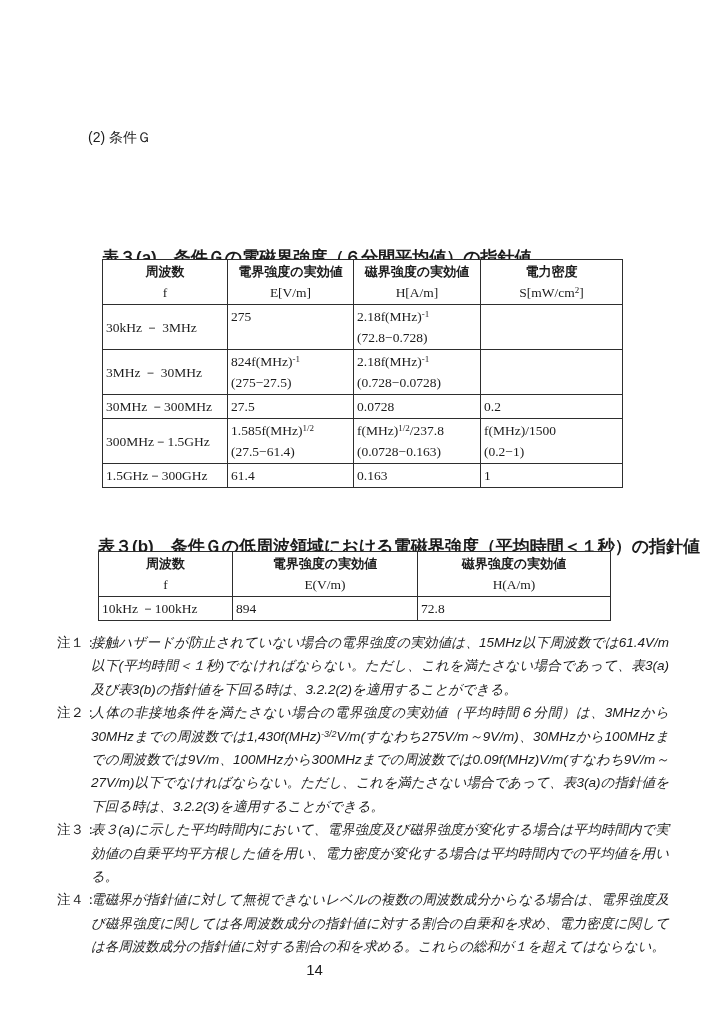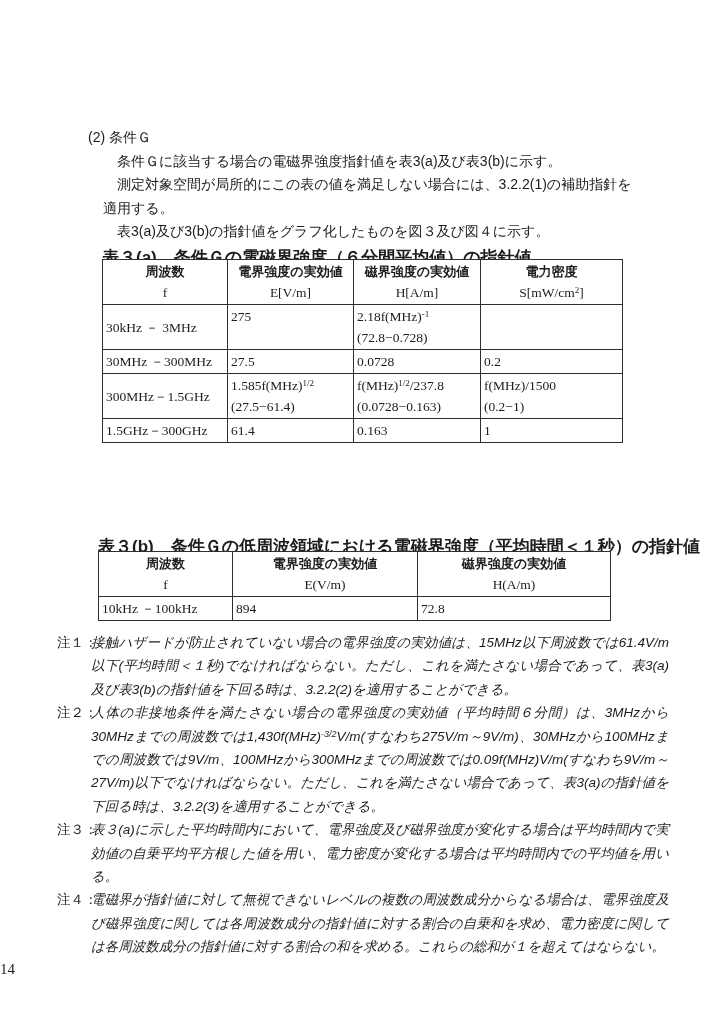--- a/index.html
+++ b/index.html
@@ -34,36 +34,30 @@
   .h1{font-family:"Liberation Sans",sans-serif;font-weight:bold;font-size:13px;line-height:21px;}
   .h2{font-family:"Liberation Serif",serif;font-size:13.5px;line-height:21px;}
   .cline{font-family:"Liberation Serif",serif;font-size:13.5px;line-height:21px;min-height:21px;white-space:nowrap;}
   sup{font-size:9px;line-height:0;vertical-align:4px;}
   
   .notes{position:absolute;left:57px;top:631px;width:612px;font-size:13.5px;line-height:23.4px;}
   .note{display:flex;}
   .note-label{flex:none;width:34px;white-space:nowrap;}
   .note-body{flex:1;text-align:justify;font-style:italic;}
   
-  .pagenum{position:absolute;left:0;top:961px;width:629px;
-    font-family:Liberation Serif, serif;font-size:15px;}
+  .pagenum{position:absolute;left:0;top:961px;width:629px;text-align:center;
+    font-family:Liberation Sans, sans-serif;font-size:15px;}
 </style>
 </head>
 <body>
 
 <div class="page">
 
   <section class="intro">
     <div class="intro-heading">(2) 条件Ｇ</div>
-    <div id="intro-lines">
-        <div class="intro-line deep">条件Ｇに該当する場合の電磁界強度指針値を表3(a)及び表3(b)に示す。</div>
-        <div class="intro-line deep">測定対象空間が局所的にこの表の値を満足しない場合には、3.2.2(1)の補助指針を</div>
-        <div class="intro-line shallow">適用する。</div>
-        <div class="intro-line deep">表3(a)及び3(b)の指針値をグラフ化したものを図３及び図４に示す。</div>
-      </div>
   </section>
 
   <div class="tbl-title" id="title-a">表３(a)　条件Ｇの電磁界強度（６分間平均値）の指針値</div>
   <table class="tbl" id="table-a">
     <colgroup>
       <col style="width:125px">
         <col style="width:126px">
         <col style="width:127px">
         <col style="width:142px">
     </colgroup>
@@ -99,20 +93,36 @@
           <td>
             <div class="cline">2.18f(MHz)<sup>-1</sup></div>
             <div class="cline">(72.8−0.728)</div>
           </td>
           <td>
             <div class="cline"></div>
           </td>
         </tr>
         <tr>
           <td>
+            <div class="cline">3MHz － 30MHz</div>
+          </td>
+          <td>
+            <div class="cline">824f(MHz)<sup>-1</sup></div>
+            <div class="cline">(275−27.5)</div>
+          </td>
+          <td>
+            <div class="cline">2.18f(MHz)<sup>-1</sup></div>
+            <div class="cline">(0.728−0.0728)</div>
+          </td>
+          <td>
+            <div class="cline"></div>
+          </td>
+        </tr>
+        <tr>
+          <td>
             <div class="cline">30MHz －300MHz</div>
           </td>
           <td>
             <div class="cline">27.5</div>
           </td>
           <td>
             <div class="cline">0.0728</div>
           </td>
           <td>
             <div class="cline">0.2</div>

